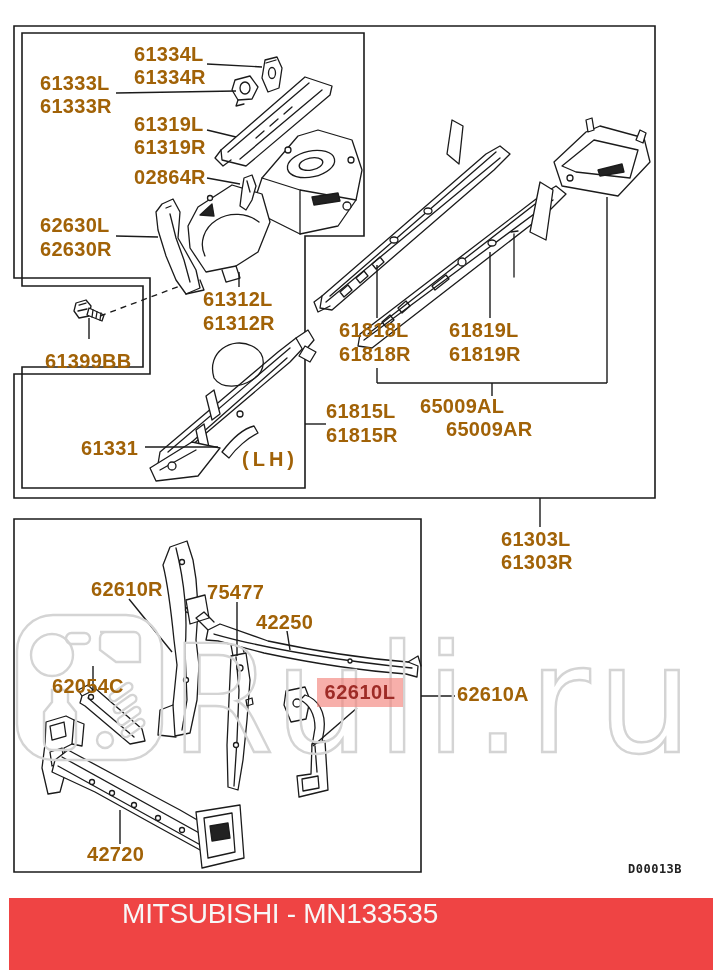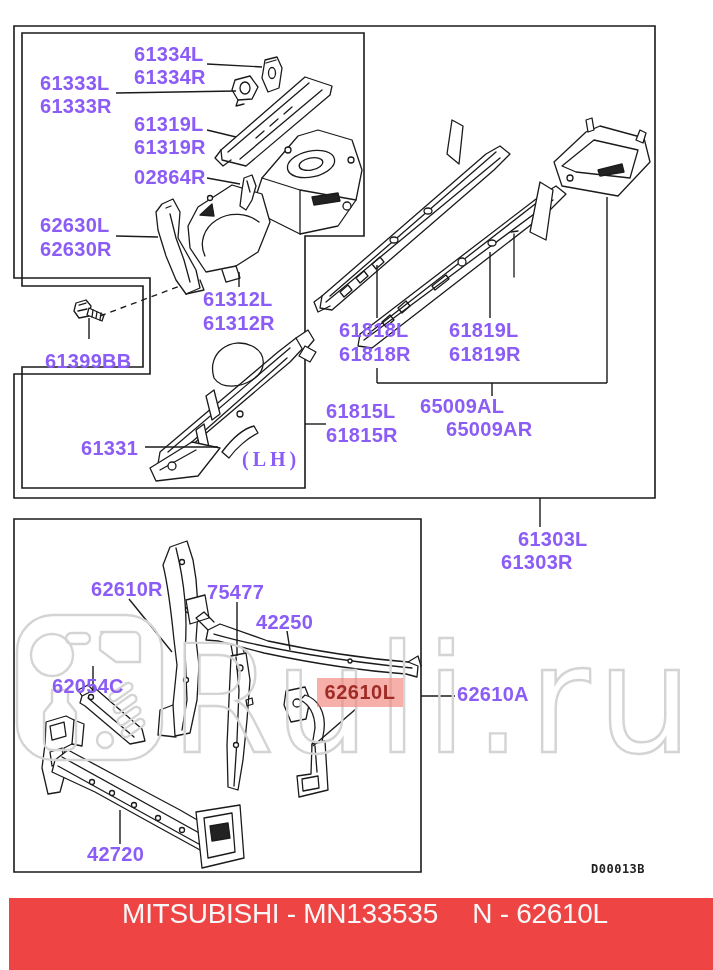--- a/index.html
+++ b/index.html
@@ -1,22 +1,22 @@
 <!DOCTYPE html>
 <html><head>
 <meta charset="utf-8">
 <style>
   html,body{margin:0;padding:0;background:#ffffff;}
   #stage{position:relative;width:713px;height:970px;background:#ffffff;overflow:hidden;
          font-family:"Liberation Sans",sans-serif;}
   #lineart{position:absolute;left:0;top:0;}
-  .plabel{position:absolute;font:bold 20px "Liberation Sans",sans-serif;color:#8b5cf6;
+  .plabel{position:absolute;font:bold 20px "Liberation Sans",sans-serif;color:#a16207;
           letter-spacing:.3px;line-height:1;white-space:nowrap;}
-  .plabel.small{font:bold 12px "DejaVu Sans Mono",monospace;letter-spacing:.5px;color:#222;}
-  .lh{letter-spacing:4px;font-family:Liberation Serif, serif;}
+  .plabel.small{font:bold 12px "DejaVu Sans Mono",monospace;letter-spacing:.5px;color:#222;margin-left:37px;}
+  .lh{letter-spacing:4px;}
   #part-highlight{position:absolute;left:317px;top:678px;width:86px;height:29px;
           background:rgba(242,126,118,0.62);display:flex;align-items:center;justify-content:center;text-align:right;}
   #part-highlight span{font:bold 20px "Liberation Sans",sans-serif;color:#9e2b26;letter-spacing:.5px;}
   #footer-bar{position:absolute;left:9px;top:898px;width:713px;height:72px;background:#ef4444;}
   .footer-text{position:absolute;top:0;height:72px;line-height:72px;color:#f7f7f7;
           font:28px "Liberation Sans",sans-serif;letter-spacing:-0.3px;white-space:nowrap;
           transform:translateX(-50%);}
 </style>
 </head>
 <body>
@@ -255,32 +255,31 @@
   <div class="plabel" style="left:81px;top:438px">61331</div>
   <div class="plabel lh" style="left:242px;top:449px">(LH)</div>
   <div class="plabel" style="left:326px;top:401px">61815L</div>
   <div class="plabel" style="left:326px;top:425px">61815R</div>
   <div class="plabel" style="left:339px;top:320px">61818L</div>
   <div class="plabel" style="left:339px;top:344px">61818R</div>
   <div class="plabel" style="left:449px;top:320px">61819L</div>
   <div class="plabel" style="left:449px;top:344px">61819R</div>
   <div class="plabel" style="left:420px;top:396px">65009AL</div>
   <div class="plabel" style="left:446px;top:419px">65009AR</div>
-  <div class="plabel" style="left:518px;top:529px">61303L</div>
+  <div class="plabel" style="left:501px;top:529px">61303L</div>
   <div class="plabel" style="left:501px;top:552px">61303R</div>
   <div class="plabel" style="left:91px;top:579px">62610R</div>
   <div class="plabel" style="left:207px;top:582px">75477</div>
   <div class="plabel" style="left:256px;top:612px">42250</div>
   <div class="plabel" style="left:52px;top:676px">62054C</div>
   <div class="plabel" style="left:457px;top:684px">62610A</div>
   <div class="plabel" style="left:87px;top:844px">42720</div>
   <div class="plabel small" style="left:591px;top:862px">D00013B</div>
 
   <div id="part-highlight">
     <span>62610L</span>
   </div>
 
   <div id="footer-bar">
     <span class="footer-text" style="left:271px">MITSUBISHI - MN133535</span>
-    <span class="footer-text" style="left:531px">N - 62610L</span>
   </div>
 
 </div>
 
 </body></html>

